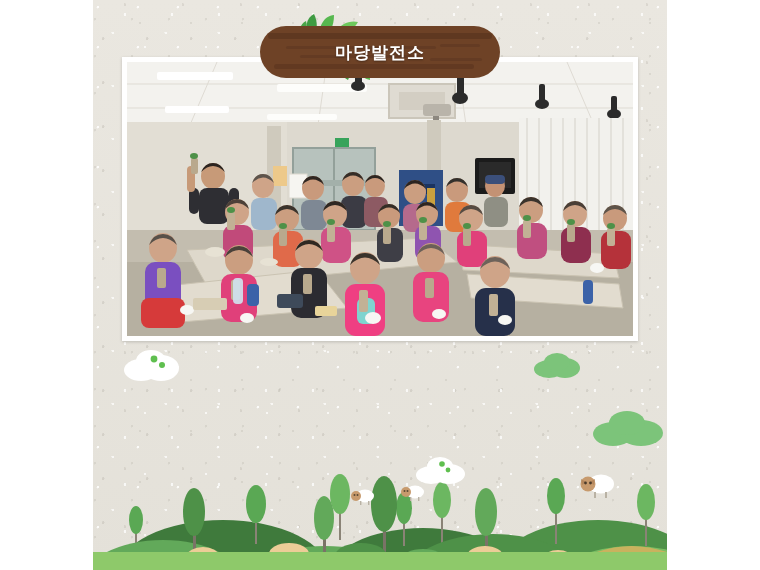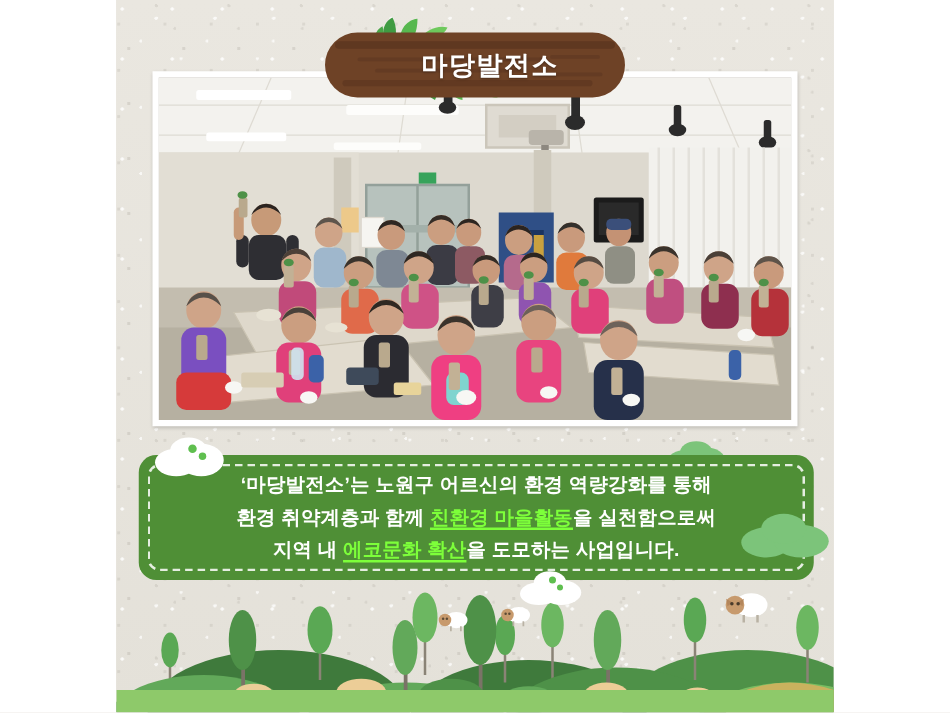--- a/index.html
+++ b/index.html
@@ -39,23 +39,23 @@
     content:"";position:absolute;left:8px;top:7px;width:224px;height:6px;
     background:#5d3620;border-radius:4px;opacity:.85;
   }
   .log::after{
     content:"";position:absolute;left:14px;top:38px;width:200px;height:5px;
     background:#5d3620;border-radius:4px;opacity:.7;
   }
   .log-grain{position:absolute;left:0;top:12px;width:240px;height:52px;overflow:hidden;border-radius:26px/26px;}
   .log-grain i{position:absolute;background:#5d3620;opacity:.55;border-radius:3px;}
   .sign-title{
-    position:absolute;left:12px;top:12px;width:240px;height:52px;
+    position:absolute;left:0;top:12px;width:240px;height:52px;
     display:flex;align-items:center;justify-content:center;
-    color:#ffffff;font-size:21px;font-weight:700;letter-spacing:1px;
+    color:#ffffff;font-size:17px;font-weight:700;letter-spacing:1px;
     text-shadow:0 1px 2px rgba(0,0,0,.35);z-index:3;
   }
 
   
   .photo-frame{
     position:absolute;left:29px;top:57px;width:516px;height:284px;
     background:#ffffff;padding:5px;box-sizing:border-box;
     box-shadow:0 1px 3px rgba(0,0,0,.18);z-index:4;
   }
   .photo{position:relative;width:100%;height:100%;overflow:hidden;background:#c9c6bf;}
@@ -202,34 +202,20 @@
     <div style="position:absolute;left:320px;top:455px;z-index:7;">
       <svg width="56" height="30" viewBox="0 0 56 30">
           <ellipse cx="18" cy="20" rx="15" ry="9" fill="#fff"></ellipse>
           <ellipse cx="36" cy="19" rx="16" ry="10" fill="#fff"></ellipse>
           <ellipse cx="27" cy="11" rx="13" ry="9" fill="#fff"></ellipse>
           <circle cx="29" cy="9" r="2.8" fill="#5fbf4f"></circle>
           <circle cx="35" cy="15" r="2.4" fill="#5fbf4f"></circle>
         </svg>
     </div>
 
-    <div class="greenbox">
-      <div class="dash"></div>
-      <div class="gb-text">
-        <div class="gb-line">
-          <span>‘마당발전소’는 노원구 어르신의 환경 역량강화를 통해</span>
-        </div>
-        <div class="gb-line">
-          <span>환경 취약계층과 함께 </span><span class="hl">친환경 마을활동</span><span>을 실천함으로써</span>
-        </div>
-        <div class="gb-line">
-          <span>지역 내 </span><span class="hl">에코문화 확산</span><span>을 도모하는 사업입니다.</span>
-        </div>
-      </div>
-    </div>
 
     <div class="photo-frame">
       <div class="photo">
         <svg width="506" height="274" viewBox="0 0 506 274" preserveAspectRatio="none">
 
           <rect x="0" y="0" width="506" height="118" fill="#eeece7"></rect>
           <rect x="0" y="0" width="506" height="60" fill="#f3f2ee"></rect>
 
           <g stroke="#dedbd3" stroke-width="1">
             <line x1="0" y1="22" x2="506" y2="22"></line>

